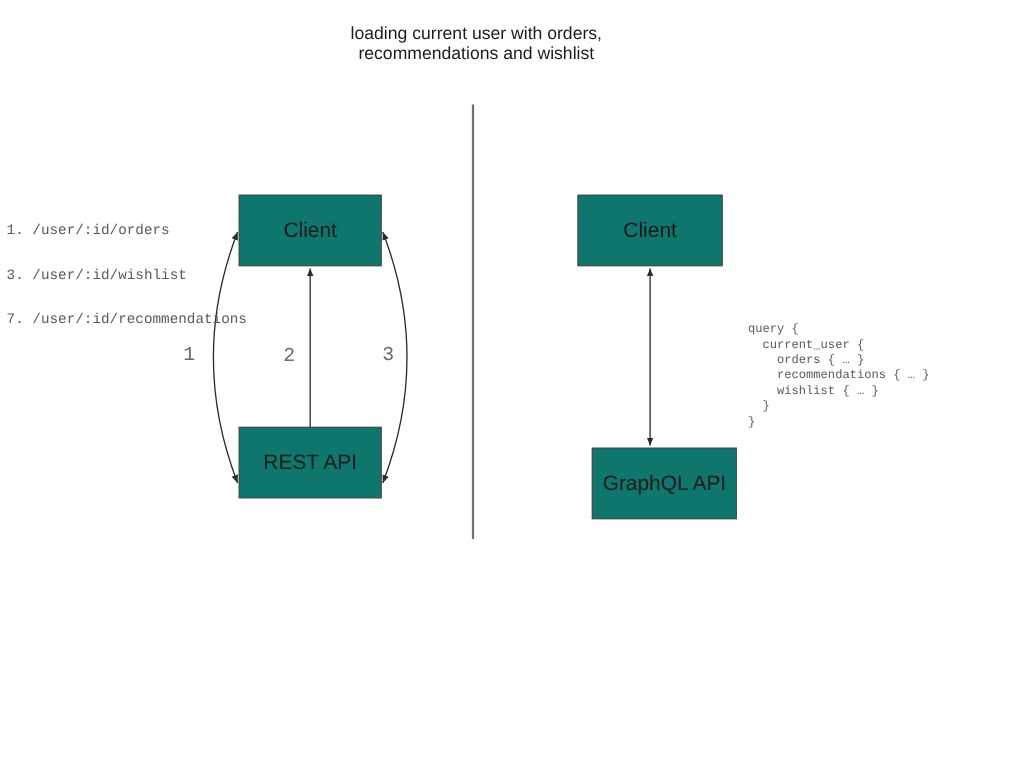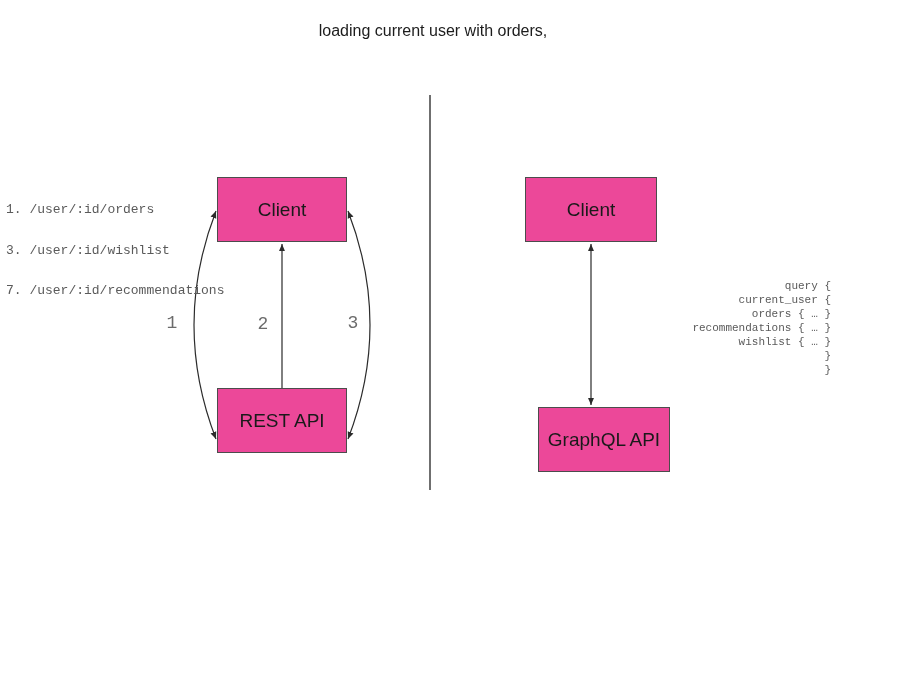--- a/index.html
+++ b/index.html
@@ -30,21 +30,21 @@
     background: #6f6f6f;
   }
   .arrows {
     position: absolute;
     left: 0;
     top: 0;
   }
   .node {
     position: absolute;
     box-sizing: border-box;
-    background: #ec4899;
+    background: #0f766e;
     border: 1.5px solid #4c4c4c;
     display: flex;
     align-items: center;
     justify-content: center;
     font-size: 19px;
     color: #1a1a1a;
   }
   .node-client-left  { left: 217px; top: 177px; width: 130px; height: 65px; }
   .node-rest         { left: 217px; top: 388px; width: 130px; height: 65px; }
   .node-client-right { left: 525px; top: 177px; width: 132px; height: 65px; }
@@ -67,36 +67,36 @@
     font-size: 18px;
     color: #6b6b6b;
   }
   .num-1 { left: 164px; top: 313px; }
   .num-2 { left: 255px; top: 314px; }
   .num-3 { left: 345px; top: 313px; }
   .query {
     position: absolute;
     left: 664px;
     top: 277px;
-    margin: 2px;
+    margin: 16px;
     font-family: "Liberation Mono", monospace;
     font-size: 11px;
     line-height: 14px;
     color: #5a5a5a;
     white-space: pre;
-    text-align: right;
   }
 </style>
 </head>
 <body>
 
 <div class="canvas">
 
   <div class="title">
     <div>loading current user with orders,</div>
+    <div>recommendations and wishlist</div>
   </div>
 
   <div class="divider"></div>
 
   <svg class="arrows" width="917" height="689" viewBox="0 0 917 689">
     <defs>
       <marker id="ah-end" viewBox="0 0 10 10" refX="9" refY="5" markerWidth="8" markerHeight="8" markerUnits="userSpaceOnUse" orient="auto">
         <path d="M0,1.2 L9,5 L0,8.8 z" fill="#2b2b2b"></path>
       </marker>
       <marker id="ah-start" viewBox="0 0 10 10" refX="9" refY="5" markerWidth="8" markerHeight="8" markerUnits="userSpaceOnUse" orient="auto-start-reverse">

